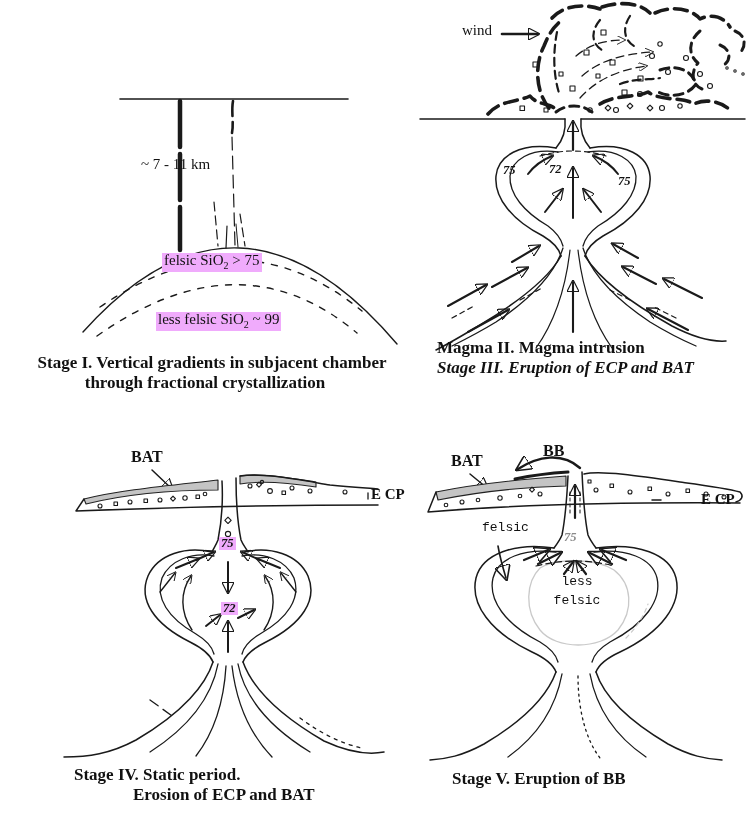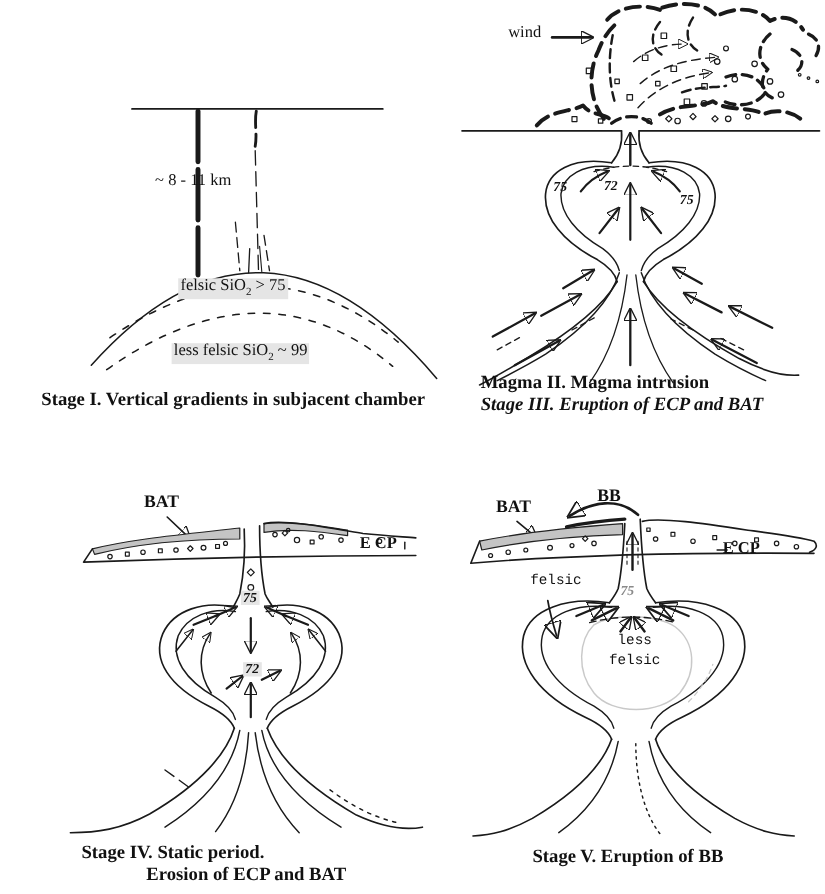--- a/index.html
+++ b/index.html
@@ -10,24 +10,24 @@
   .canvas svg{position:absolute;left:0;top:0;}
   svg path,svg line,svg circle,svg rect,svg polyline{stroke:#1a1a1a;fill:none;stroke-linecap:round;stroke-linejoin:round;}
   .grey{stroke:#b8b8b8;}
   .ltgrey{stroke:#c9c9c9;}
   .batfill{fill:#c4c4c4;stroke:#222;}
   .clast{fill:#fff;stroke:#1a1a1a;stroke-width:1.1;}
   .lbl{position:absolute;white-space:nowrap;line-height:1.05;}
   .serif15{font-size:15px;}
   .cap{font-size:17px;font-weight:bold;}
   .blab{font-size:16px;font-weight:bold;}
-  .elab{font-size:15px;font-weight:bold;}
+  .elab{font-size:15px;font-weight:bold;margin-left:44px;}
   .num{font-size:12.5px;font-style:italic;font-weight:bold;}
   .mono{font-family:Liberation Mono, monospace;font-size:13px;}
-  .whitebg{background:#e5e5e5;padding:0 2px;}
+  .whitebg{background:#f0abfc;padding:0 2px;}
   .center{text-align:center;}
   sub{font-size:10px;}
 </style>
 </head>
 <body>
 
 <div class="canvas">
 
 <svg width="750" height="813" viewBox="0 0 750 813">
   <defs>
@@ -311,24 +311,25 @@
     <path d="M556,672 C548,694 528,718 484,744 C462,756 446,759 430,760" stroke-width="1.5"></path>
     <path d="M596,672 C603,694 624,718 668,744 C690,756 706,759 722,760" stroke-width="1.5"></path>
     <g class="grey" stroke-width="1.3">
       <path d="M562,674 C556,706 540,734 508,757"></path>
       <path d="M590,674 C596,706 612,734 646,757"></path>
       <path d="M578,676 C578,710 586,740 600,758" stroke-dasharray="2,4"></path>
     </g>
   </g>
 </svg>
 
-<span class="lbl serif15" style="left:141px;top:157px;">~ 8 - 11 km</span>
+<span class="lbl serif15" style="left:141px;top:157px;">~ 7 - 11 km</span>
 <span class="lbl serif15 whitebg" style="left:162px;top:253px;"><span>felsic SiO</span><sub>2</sub><span> &gt; 75</span></span>
 <span class="lbl serif15 whitebg" style="left:156px;top:312px;"><span>less felsic SiO</span><sub>2</sub><span> ~ 99</span></span>
 <div class="lbl cap center" style="left:0px;top:354px;width:424px;">Stage I. Vertical gradients in subjacent chamber</div>
+<div class="lbl cap center" style="left:0px;top:374px;width:410px;">through fractional crystallization</div>
 
 <span class="lbl serif15" style="left:447px;top:23px;margin-left:15px;">wind</span>
 <span class="lbl num" style="left:503px;top:164px;">75</span>
 <span class="lbl num" style="left:549px;top:163px;">72</span>
 <span class="lbl num" style="left:618px;top:175px;">75</span>
 <div class="lbl cap" style="left:437px;top:339px;">Magma II. Magma intrusion</div>
 <div class="lbl cap" style="left:437px;top:359px;font-style:italic;">Stage III. Eruption of ECP and BAT</div>
 
 <span class="lbl blab" style="left:131px;top:449px;">BAT</span>
 <span class="lbl elab" style="left:327px;top:487px;">E CP</span>
@@ -337,15 +338,15 @@
 <div class="lbl cap" style="left:133px;top:786px;">Erosion of ECP and BAT</div>
 <div class="lbl cap" style="left:74px;top:766px;">Stage IV. Static period.</div>
 
 <span class="lbl blab" style="left:451px;top:453px;">BAT</span>
 <span class="lbl blab" style="left:543px;top:443px;">BB</span>
 <span class="lbl elab" style="left:657px;top:492px;">E CP</span>
 <span class="lbl mono" style="left:482px;top:521px;">felsic</span>
 <div class="lbl mono center" style="left:545px;top:575px;width:64px;">less</div>
 <div class="lbl mono center" style="left:545px;top:594px;width:64px;">felsic</div>
 <span class="lbl num" style="left:564px;top:531px;color:#8a8a8a;">75</span>
-<div class="lbl cap" style="left:452px;top:770px;margin-left:32px;">Stage V. Eruption of BB</div>
+<div class="lbl cap" style="left:452px;top:770px;">Stage V. Eruption of BB</div>
 
 </div>
 
 </body></html>

